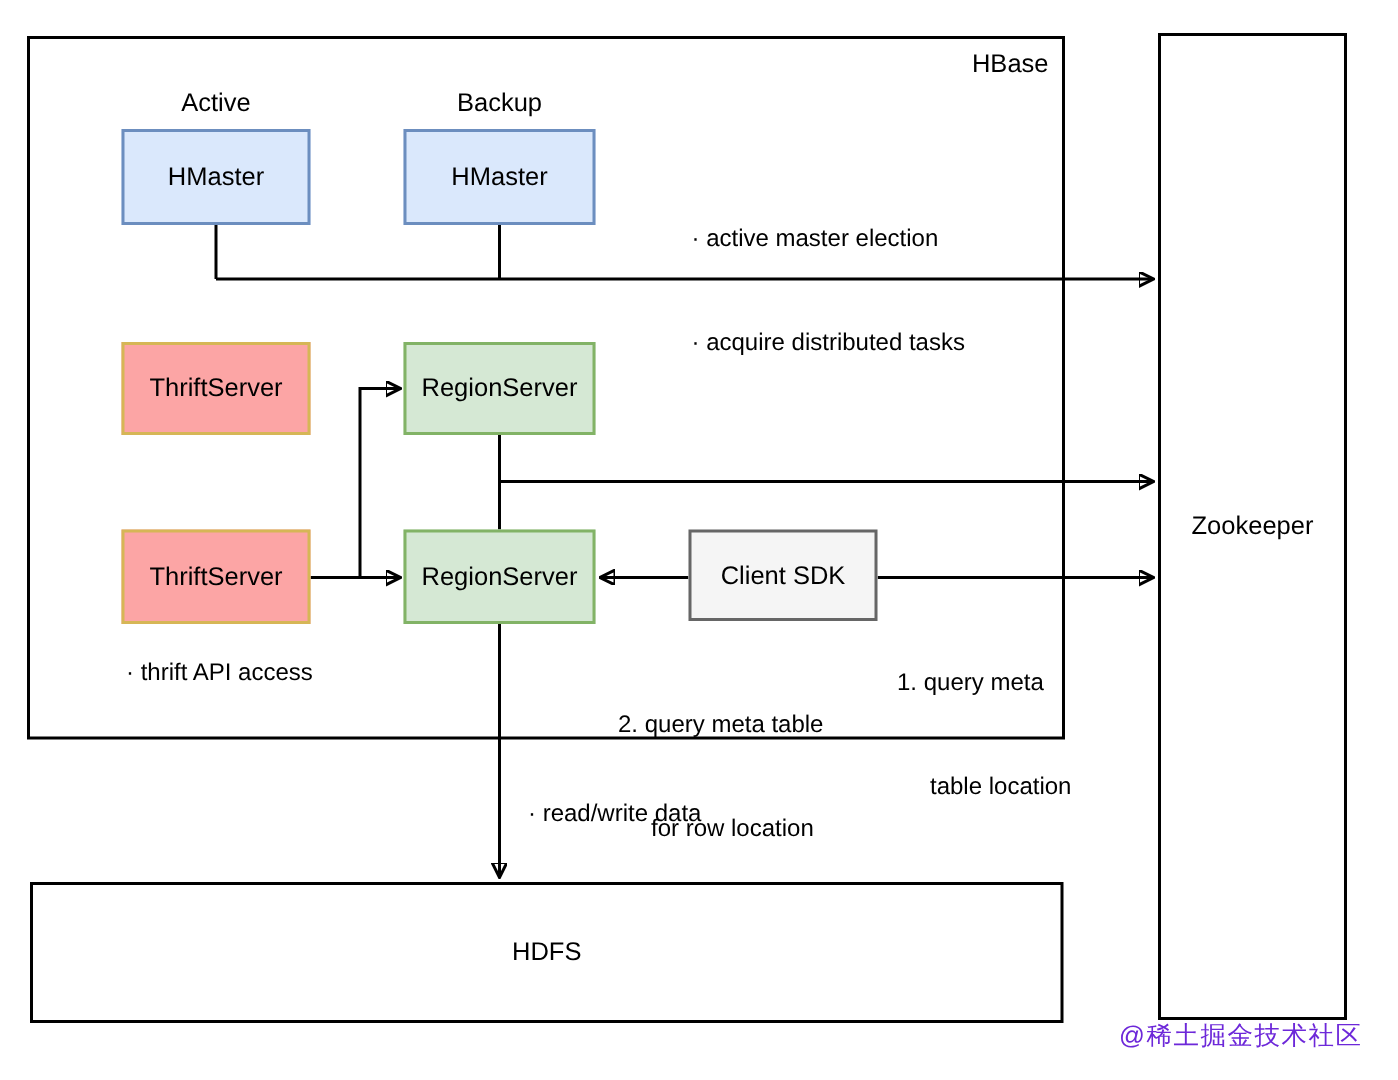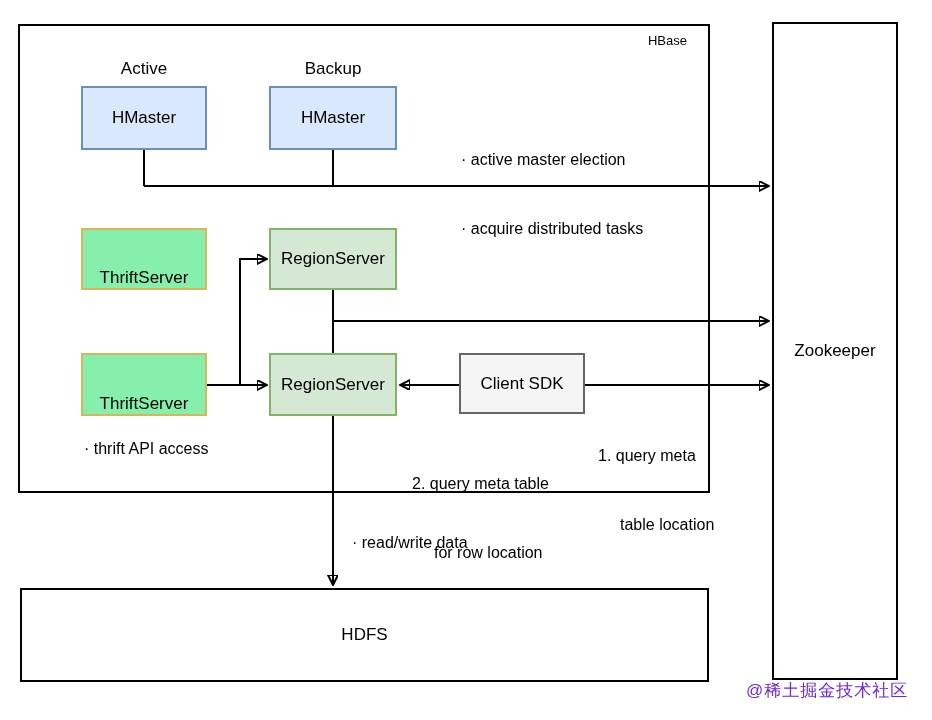--- a/index.html
+++ b/index.html
@@ -2,27 +2,27 @@
 <html><head>
 <meta charset="utf-8">
 <style>
   html,body{margin:0;padding:0;background:#ffffff;}
   #stage{
     position:relative;width:932px;height:720px;background:#ffffff;overflow:hidden;
     font-family:"Liberation Sans","DejaVu Sans",sans-serif;color:#000;
   }
   
   .container-box{position:absolute;border:2px solid #000;background:transparent;box-sizing:border-box;}
-  .hbase-label{position:absolute;top:7px;right:21px;font-size:13px;}
+  .hbase-label{position:absolute;top:7px;right:9px;font-size:17px;}
   .center-label{display:flex;align-items:center;justify-content:center;font-size:17px;}
   
   .node{position:absolute;box-sizing:border-box;display:flex;align-items:center;justify-content:center;
         font-size:17px;border:2px solid;}
   .node.master{background:#dae8fc;border-color:#6c8ebf;}
-  .node.thrift{background:#86efac;border-color:#d6b656;align-items:flex-end;}
+  .node.thrift{background:#fca5a5;border-color:#d6b656;}
   .node.region{background:#d5e8d4;border-color:#82b366;}
   .node.client{background:#f5f5f5;border-color:#666666;}
   
   .role-label{position:absolute;font-size:17px;text-align:center;}
   
   .note{position:absolute;font-size:16px;line-height:23px;white-space:pre;}
   .note .indent{padding-left:22px;}
   
   #wires{position:absolute;left:0;top:0;pointer-events:none;}
   #wires path{stroke:#000;stroke-width:2;fill:none;}

